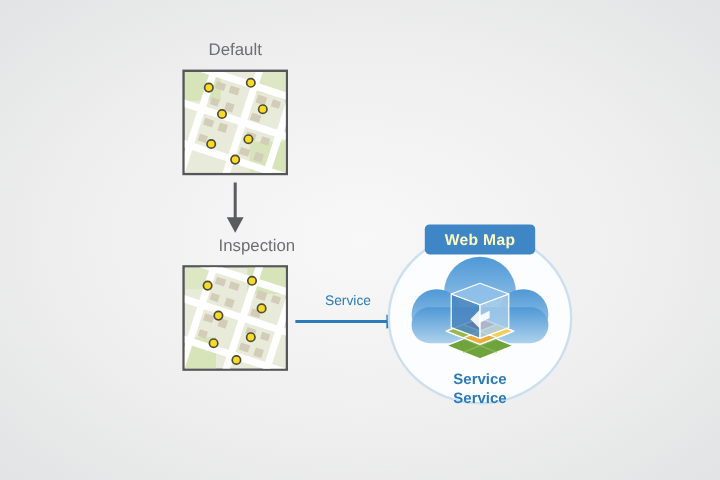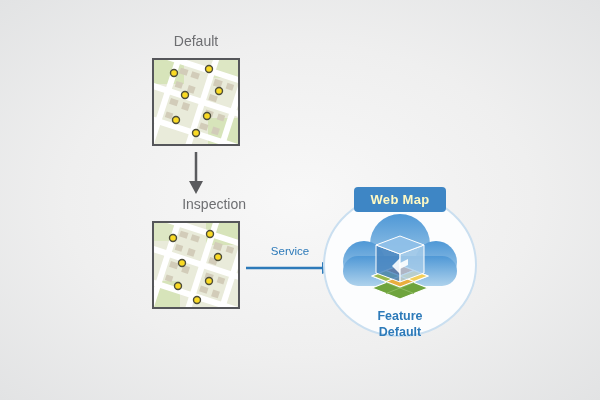--- a/index.html
+++ b/index.html
@@ -170,15 +170,15 @@
     <g stroke="#ffffff" stroke-width="1" stroke-linejoin="round">
       <polygon points="8,13 32,22 32,50 8,41" fill="#4a86bf" fill-opacity="0.85"></polygon>
       <polygon points="56,13 32,22 32,50 56,41" fill="#a9cdea" fill-opacity="0.8"></polygon>
       <polygon points="32,4 56,13 32,22 8,13" fill="#8fc0e8" fill-opacity="0.95"></polygon>
     </g>
     <path d="M24,34 L32,26 L32,31 L40,27 L40,33 L32,37 L32,42 Z" fill="#ffffff" fill-opacity="0.9"></path>
   </svg>
 
   <div class="webmap-badge">Web Map</div>
 
-  <div class="fs-label">Feature Default</div>
+  <div class="fs-label">Service Service</div>
 
 </div>
 
 </body></html>

